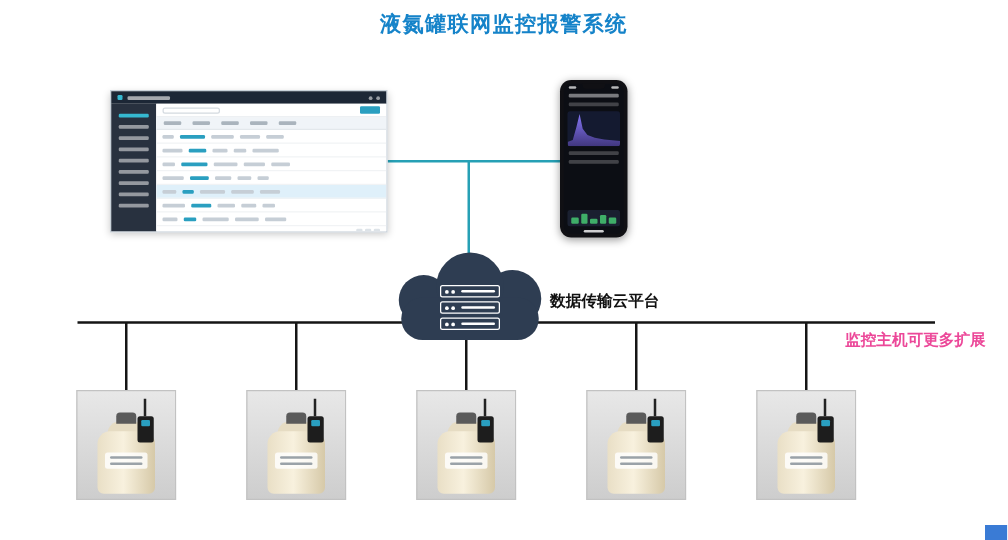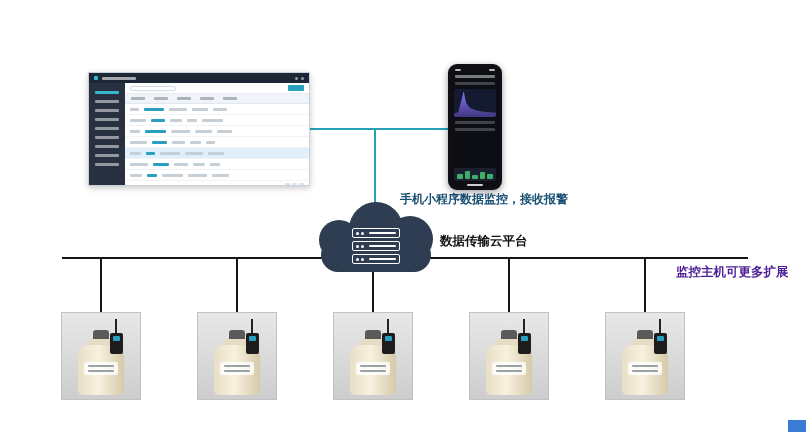--- a/index.html
+++ b/index.html
@@ -65,21 +65,21 @@
   .p-foot i:nth-child(1){height:5px} .p-foot i:nth-child(2){height:8px}
   .p-foot i:nth-child(3){height:4px} .p-foot i:nth-child(4){height:7px} .p-foot i:nth-child(5){height:5px}
   .p-home { position:absolute; bottom:1px; left:50%; transform:translateX(-50%); width:16px; height:2px;
             background:rgba(255,255,255,.8); border-radius:1px; }
 
   
   .lbl { position:absolute; font-weight:bold; color:var(--c-label,#174f73); font-size:12px; text-align:center; }
   .pc-lbl { left:78px; top:191px; width:242px; }
   .ph-lbl { left:392px; top:191px; width:184px; }
   .cloud-lbl { position:absolute; left:440px; top:233px; font-size:12.5px; font-weight:bold; color:#111; }
-  .expand-lbl { position:absolute; left:676px; top:264px; font-size:12.5px; font-weight:bold; color:#4c1d95; }
+  .expand-lbl { position:absolute; left:676px; top:264px; font-size:12.5px; font-weight:bold; color:#ec4899; }
   .footer-lbl { position:absolute; left:0; top:400px; width:756px; text-align:center;
                 font-size:13px; font-weight:bold; color:#111; }
 
   
   .cloud { position:absolute; left:319px; top:202px; width:114px; height:70px; z-index:3; }
   .cloud .c1 { position:absolute; left:30px; top:0; width:54px; height:54px; border-radius:50%; background:var(--c-cloud,#2e3d52); }
   .cloud .c2 { position:absolute; left:0; top:18px; width:40px; height:40px; border-radius:50%; background:var(--c-cloud,#2e3d52); }
   .cloud .c3 { position:absolute; right:0; top:14px; width:46px; height:46px; border-radius:50%; background:var(--c-cloud,#2e3d52); }
   .cloud .cbase { position:absolute; left:2px; right:2px; bottom:0; height:34px; border-radius:17px; background:var(--c-cloud,#2e3d52); }
   .racks { position:absolute; left:50%; transform:translateX(-50%); bottom:8px; width:48px; }
@@ -105,20 +105,21 @@
   .iot-device i { position:absolute; top:3px; left:3px; width:7px; height:5px; background:#2a9fc0; border-radius:1px; }
   .antenna { position:absolute; bottom:67px; left:54px; width:2px; height:14px; background:#222; }
 
   .corner-accent { position:absolute; right:0; bottom:0; width:18px; height:12px; background:#3a7bd5; }
 </style>
 </head>
 <body>
 
 <div class="canvas">
 
+  <div class="title">液氮罐联网监控报警系统</div>
 
   <div class="line h-pc-phone"></div>
   <div class="line v-to-cloud"></div>
   <div class="bus"></div>
 
   <div class="pc">
     <div class="pc-topbar">
       <i class="logo-dot"></i>
       <i class="tb-title"></i>
       <span class="tb-right">
@@ -225,21 +226,20 @@
       <div class="p-foot">
           <i></i>
           <i></i>
           <i></i>
           <i></i>
           <i></i>
         </div>
       <div class="p-home"></div>
     </div>
   </div>
-  <div class="lbl ph-lbl">手机小程序数据监控，接收报警</div>
 
   <div class="cloud">
     <div class="c2"></div>
       <div class="c3"></div>
       <div class="c1"></div>
       <div class="cbase"></div>
     <div class="racks">
       <div class="rack">
           <b></b>
           <b></b>

